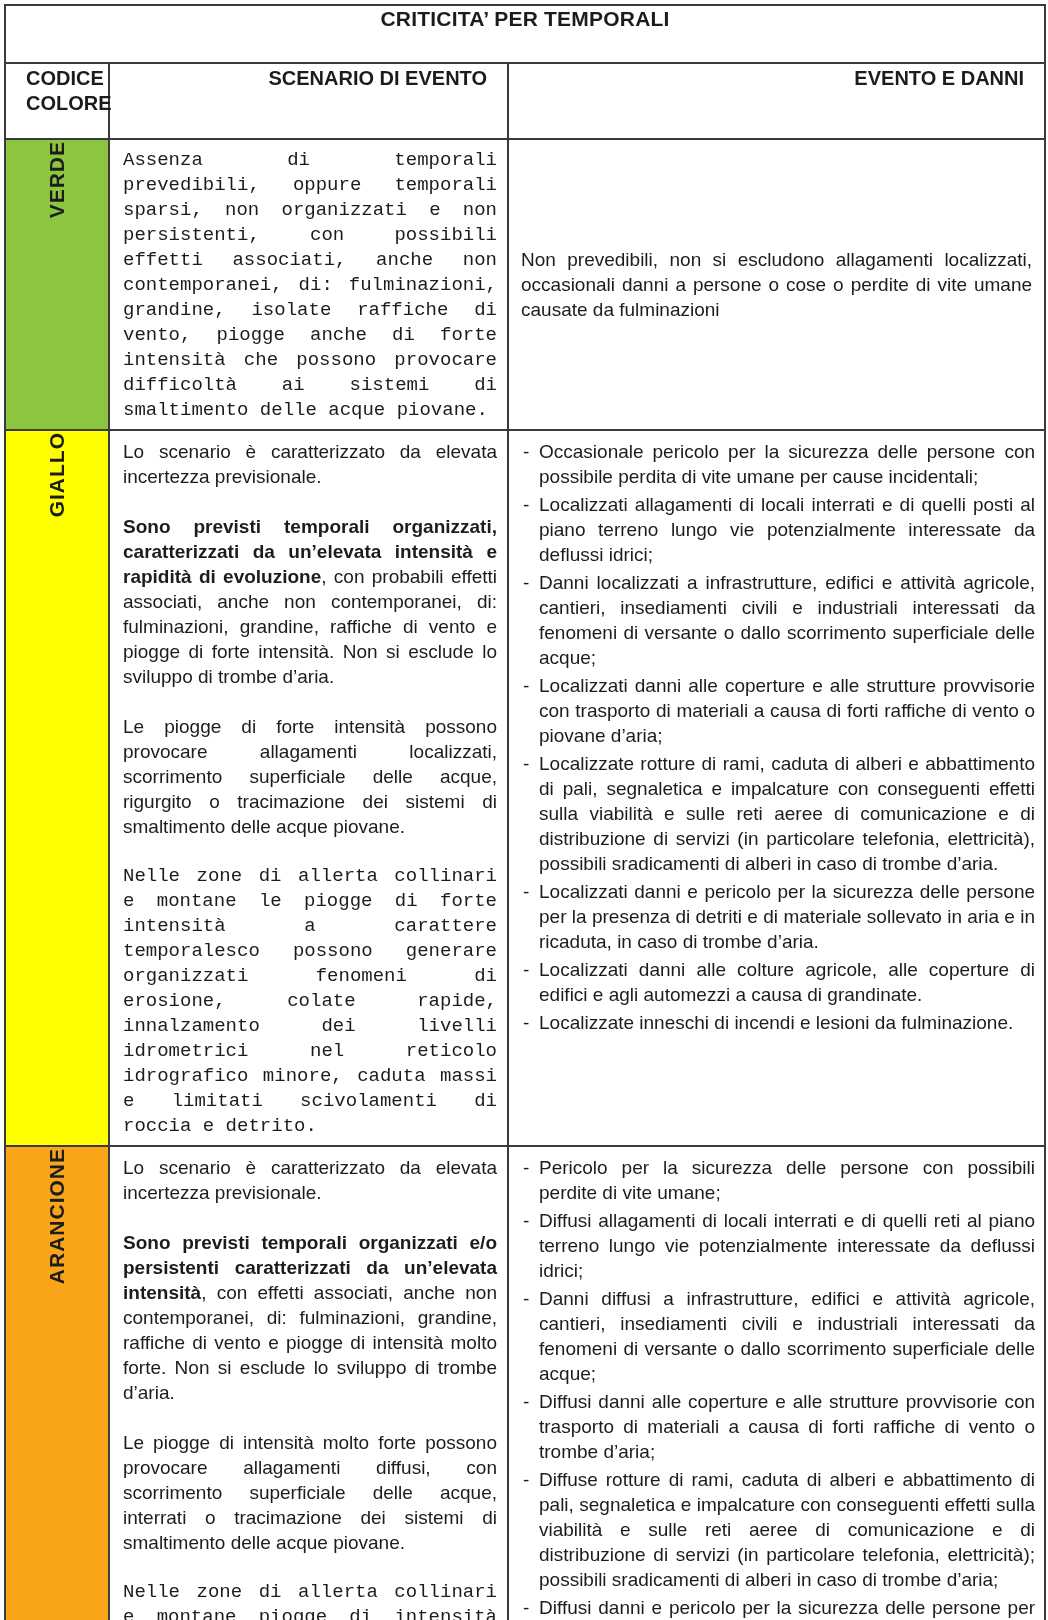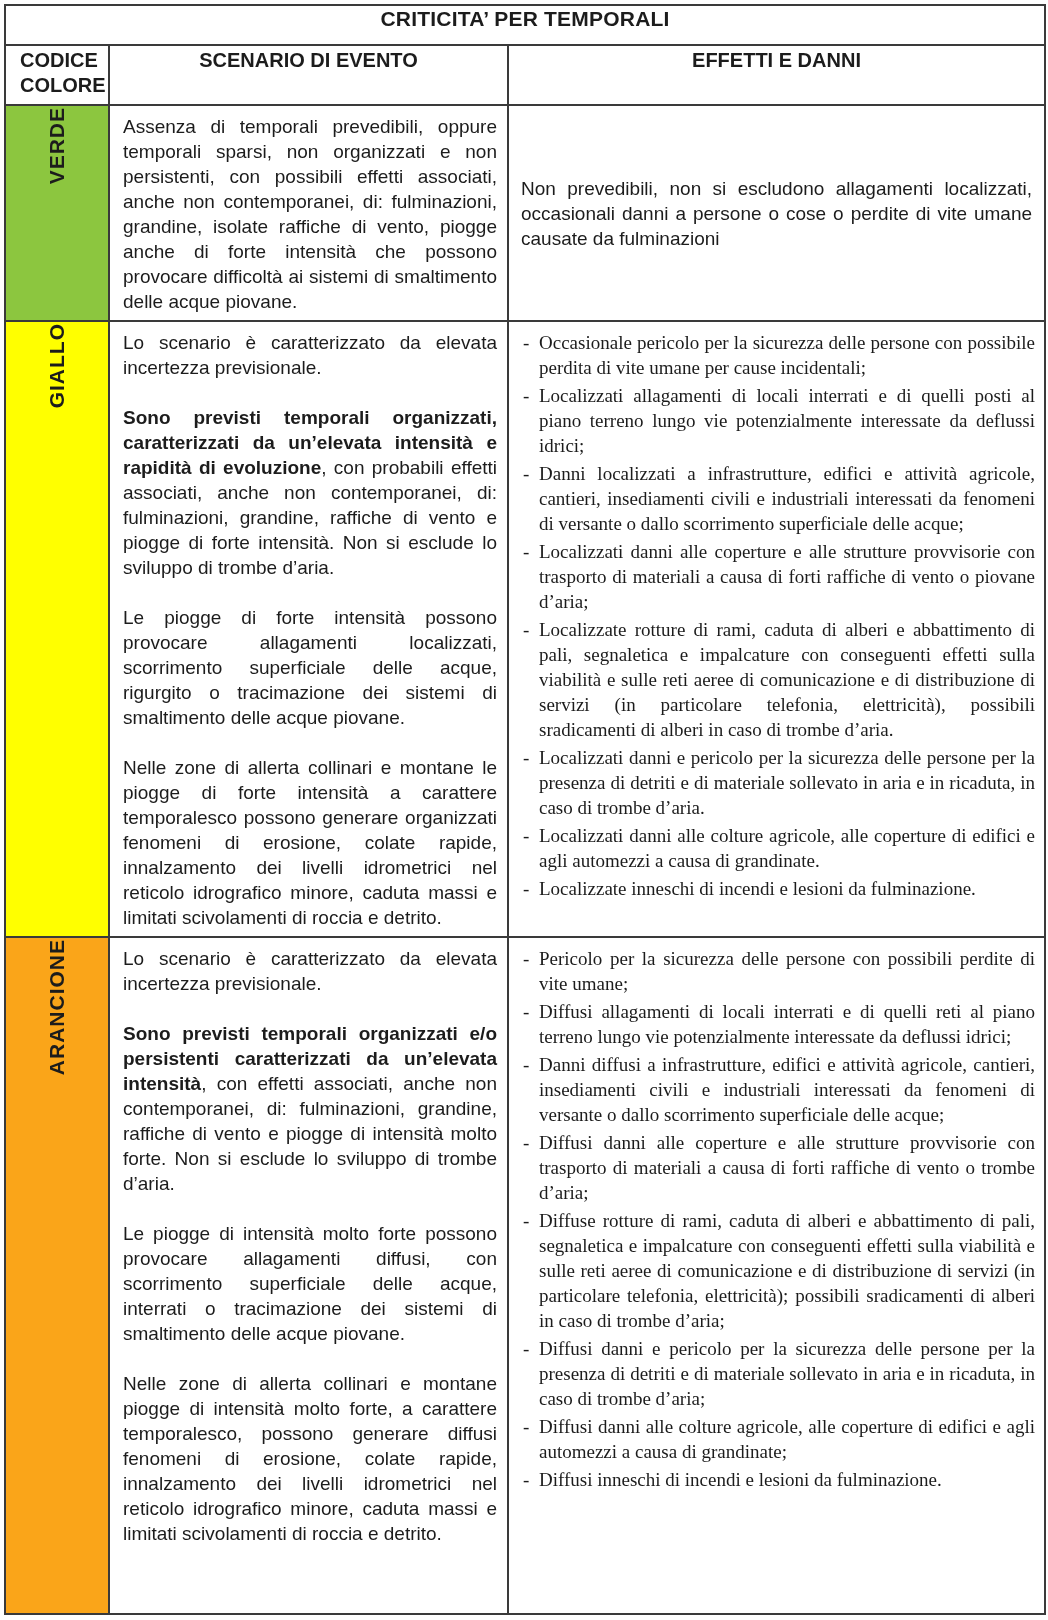--- a/index.html
+++ b/index.html
@@ -20,35 +20,35 @@
     border-collapse: collapse;
     table-layout: fixed;
     width: 1040px;
   }
   table.criticita td, table.criticita th {
     border: 2px solid #3a3a3a;
     box-sizing: border-box;
     vertical-align: top;
   }
   th.title-cell {
-    height: 40px;
+    height: 58px;
     text-align: center;
     vertical-align: middle;
     font-size: 21px;
     font-weight: bold;
     letter-spacing: 0.2px;
   }
   th.col-header {
-    height: 60px;
-    text-align: center;
+    height: 76px;
+    text-align: right;
     vertical-align: middle;
     font-size: 20px;
     font-weight: bold;
     line-height: 1.25;
-    padding: 2px 14px;
+    padding: 2px 20px;
   }
   td.code-cell {
     vertical-align: middle;
     text-align: center;
   }
   .code-label {
     display: inline-block;
     writing-mode: vertical-rl;
     transform: rotate(180deg);
     font-weight: bold;
@@ -58,40 +58,39 @@
   }
   td.scenario-cell {
     padding: 8px 10px 6px 13px;
     font-size: 19px;
     line-height: 25px;
   }
   td.scenario-cell p {
     margin: 0 0 25px 0;
     text-align: justify;
   }
-  td.scenario-cell p:last-child { margin-bottom: 0; }
+  td.scenario-cell p:last-child { margin-bottom: 0; font-family: Liberation Mono, monospace; }
   td.scenario-cell b { font-weight: bold; }
   td.effects-cell {
     padding: 8px 9px 6px 8px;
     font-size: 19px;
     line-height: 25px;
   }
   td.effects-cell.middle {
     vertical-align: middle;
     padding: 7px 12px;
   }
   .effects-paragraph {
     margin: 0;
     text-align: justify;
   }
   ul.effects-list {
     list-style: none;
     margin: 0;
     padding: 0;
-    font-family: Liberation Serif, serif;
   }
   ul.effects-list li {
     position: relative;
     padding-left: 22px;
     margin: 0 0 3px 0;
     text-align: justify;
   }
   ul.effects-list li::before {
     content: "-";
     position: absolute;
@@ -109,21 +108,21 @@
       <col style="width:399px">
       <col style="width:537px">
     </colgroup>
     <thead>
       <tr>
         <th class="title-cell" colspan="3">CRITICITA’ PER TEMPORALI</th>
       </tr>
       <tr>
         <th class="col-header">CODICE COLORE</th>
         <th class="col-header">SCENARIO DI EVENTO</th>
-        <th class="col-header">EFFETTI E DANNI</th>
+        <th class="col-header">EVENTO E DANNI</th>
       </tr>
     </thead>
     <tbody>
 
       <tr style="height:200px;">
         <td class="code-cell" style="background-color: rgb(140, 198, 63);">
           <span class="code-label">VERDE</span>
         </td>
         <td class="scenario-cell">
             <p>Assenza di temporali prevedibili, oppure temporali sparsi, non organizzati e non persistenti, con possibili effetti associati, anche non contemporanei, di: fulminazioni, grandine, isolate raffiche di vento, piogge anche di forte intensità che possono provocare difficoltà ai sistemi di smaltimento delle acque piovane.</p>

